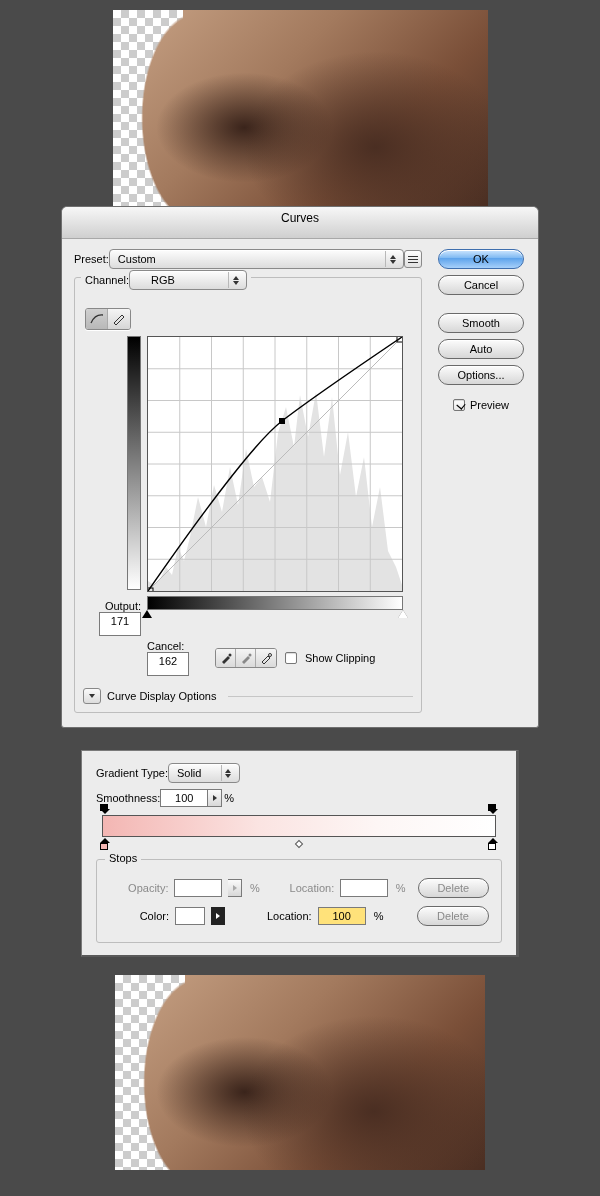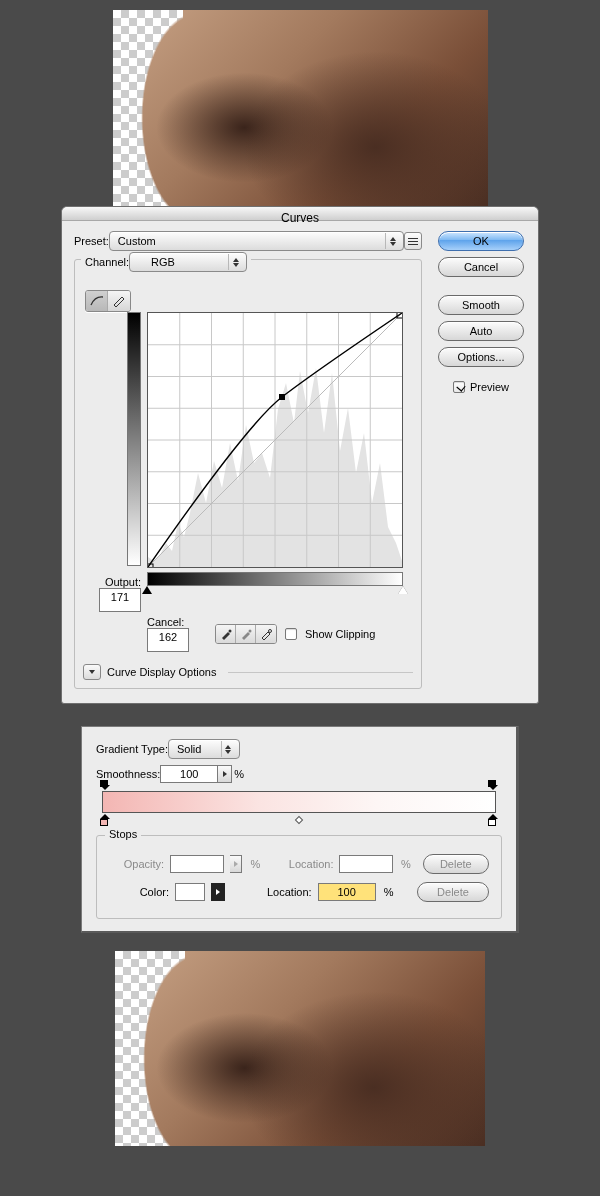--- a/index.html
+++ b/index.html
@@ -39,21 +39,21 @@
 
   
   .dialog {
     width: 478px; margin-top: 0;
     background: #ececec;
     border: 1px solid #6f6f6f;
     border-radius: 6px 6px 3px 3px;
     box-shadow: 0 1px 0 #fff inset;
   }
   .titlebar {
-    height: 14px; border-radius: 6px 6px 0 0;
+    height: 32px; border-radius: 6px 6px 0 0;
     background: linear-gradient(#f7f7f7,#cfcfcf);
     border-bottom: 1px solid #a8a8a8;
     text-align: center; line-height: 22px; font-size: 12px;
   }
   .dlg-body { display:flex; padding: 10px 12px 14px 12px; gap: 14px; }
   .left { flex: 1; }
   .right { width: 90px; display:flex; flex-direction:column; gap:6px; align-items:center; }
 
   .row { display:flex; align-items:center; gap:0; margin-bottom:8px; }
   .label { }
@@ -93,21 +93,21 @@
     box-shadow:0 1px 0 #fff;
   }
   .tool-btn {
     width:22px;height:20px;display:flex;align-items:center;justify-content:center;
     background:linear-gradient(#f5f5f5,#d6d6d6);
     border-right:1px solid #aaa;
   }
   .tool-btn:last-child{border-right:none;}
   .tool-btn.active{background:linear-gradient(#d0d0d0,#b8b8b8);}
 
-  .curve-area { display:flex; gap:6px; margin-top:0; }
+  .curve-area { display:flex; gap:6px; margin-top:6px; }
   .curve-left { width:58px; display:flex; flex-direction:column; align-items:flex-end; }
   .vgrad {
     width:14px; height:254px;
     background: linear-gradient(#000,#fff);
     border:1px solid #777; margin-left:auto;
   }
   .curve-wrap { }
   .curve-box {
     width:256px; height:256px; border:1px solid #555; background:#fff; position:relative;
   }
@@ -158,21 +158,21 @@
   
   .panel2 {
     width: 438px; background:#ececec; border:1px solid #7a7a7a;
     margin-top: 22px; padding: 0 0 12px 0;
     border-right: 3px solid #5a5a5a;
     border-bottom: 2px solid #5a5a5a;
   }
   .p2-inner{padding:8px 14px 0 14px;}
   .grad-group{border:1px solid #bdbdbd;border-radius:3px;padding:12px 10px 10px 10px;position:relative;margin-top:4px;}
   .small-sel{width:72px;}
-  .num-field{width:58px;height:18px;border:1px solid #7a7a7a;background:#fff;text-align:center;line-height:16px;}
+  .num-field{width:48px;height:18px;border:1px solid #7a7a7a;background:#fff;text-align:center;line-height:16px;}
   .step-btn{width:14px;height:18px;border:1px solid #7a7a7a;border-left:none;background:linear-gradient(#fafafa,#d8d8d8);display:flex;align-items:center;justify-content:center;}
   .grad-bar-wrap{position:relative;margin:6px 6px 0 6px;}
   .stop-top{position:absolute;top:-11px;width:10px;height:10px;}
   .stop-bot{position:absolute;bottom:-13px;width:10px;height:12px;}
   .stop-house{width:10px;height:12px;position:relative;}
   .stop-roof{width:0;height:0;border-left:5px solid transparent;border-right:5px solid transparent;border-bottom:5px solid #000;position:absolute;top:0;left:0;}
   .stop-body{width:8px;height:7px;border:1px solid #000;background:#fff;position:absolute;top:5px;left:0;}
   .stop-top .stop-roof{border-bottom:none;border-top:5px solid #000;top:5px;}
   .stop-top .stop-body{top:0;background:#000;}
   .grad-bar{height:22px;border:1px solid #555;background:linear-gradient(90deg,#f3b6b3,#fbe4e2 40%,#fdf6f5 70%,#ffffff);}

